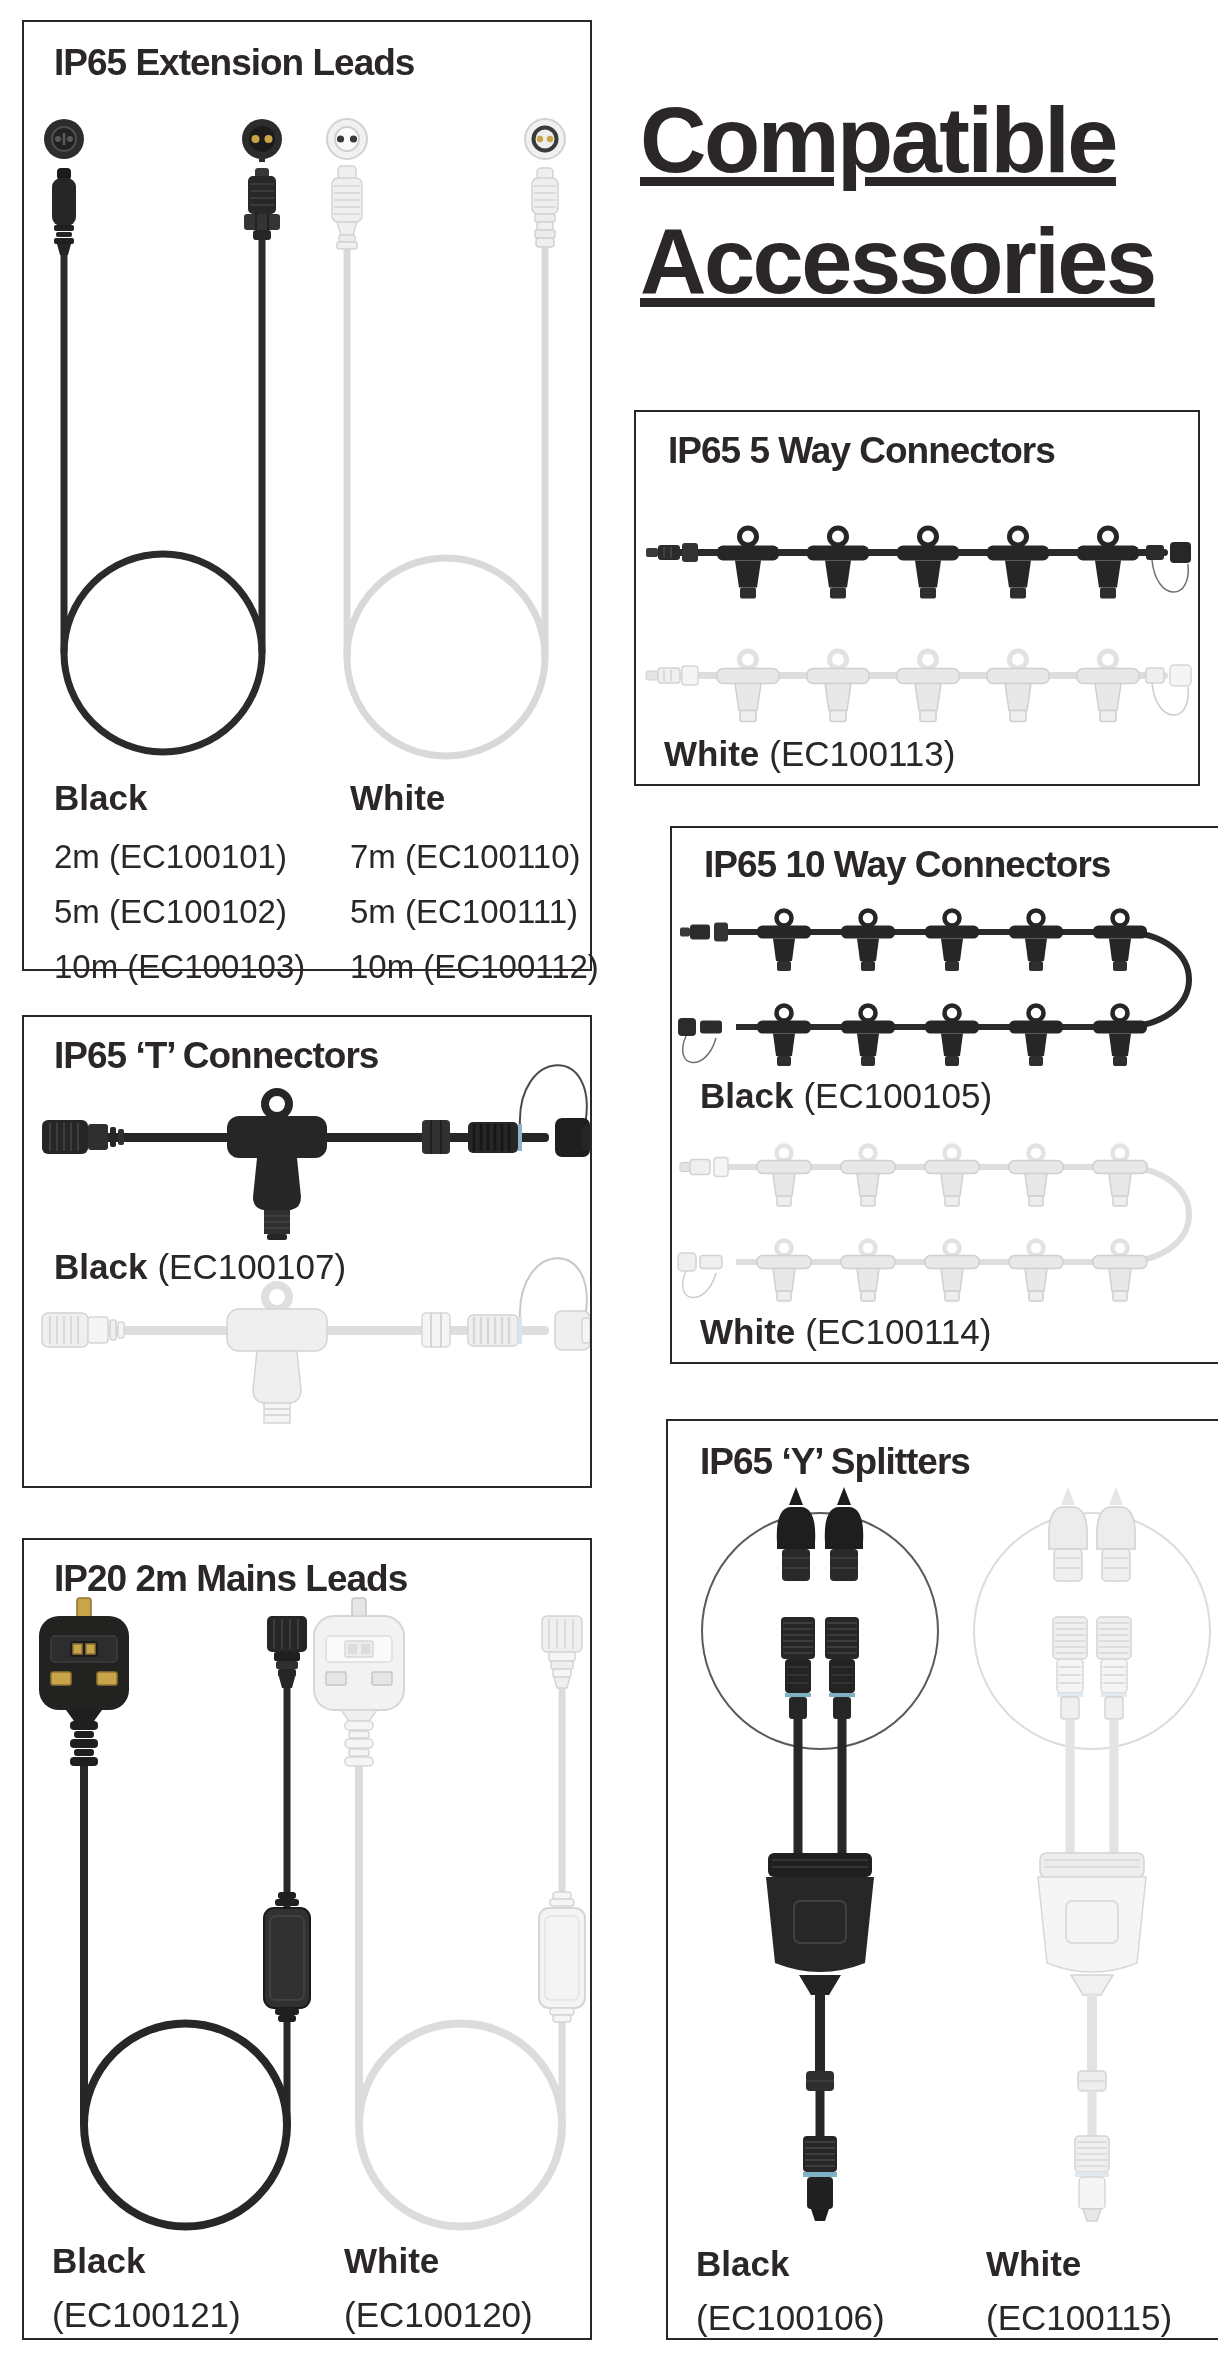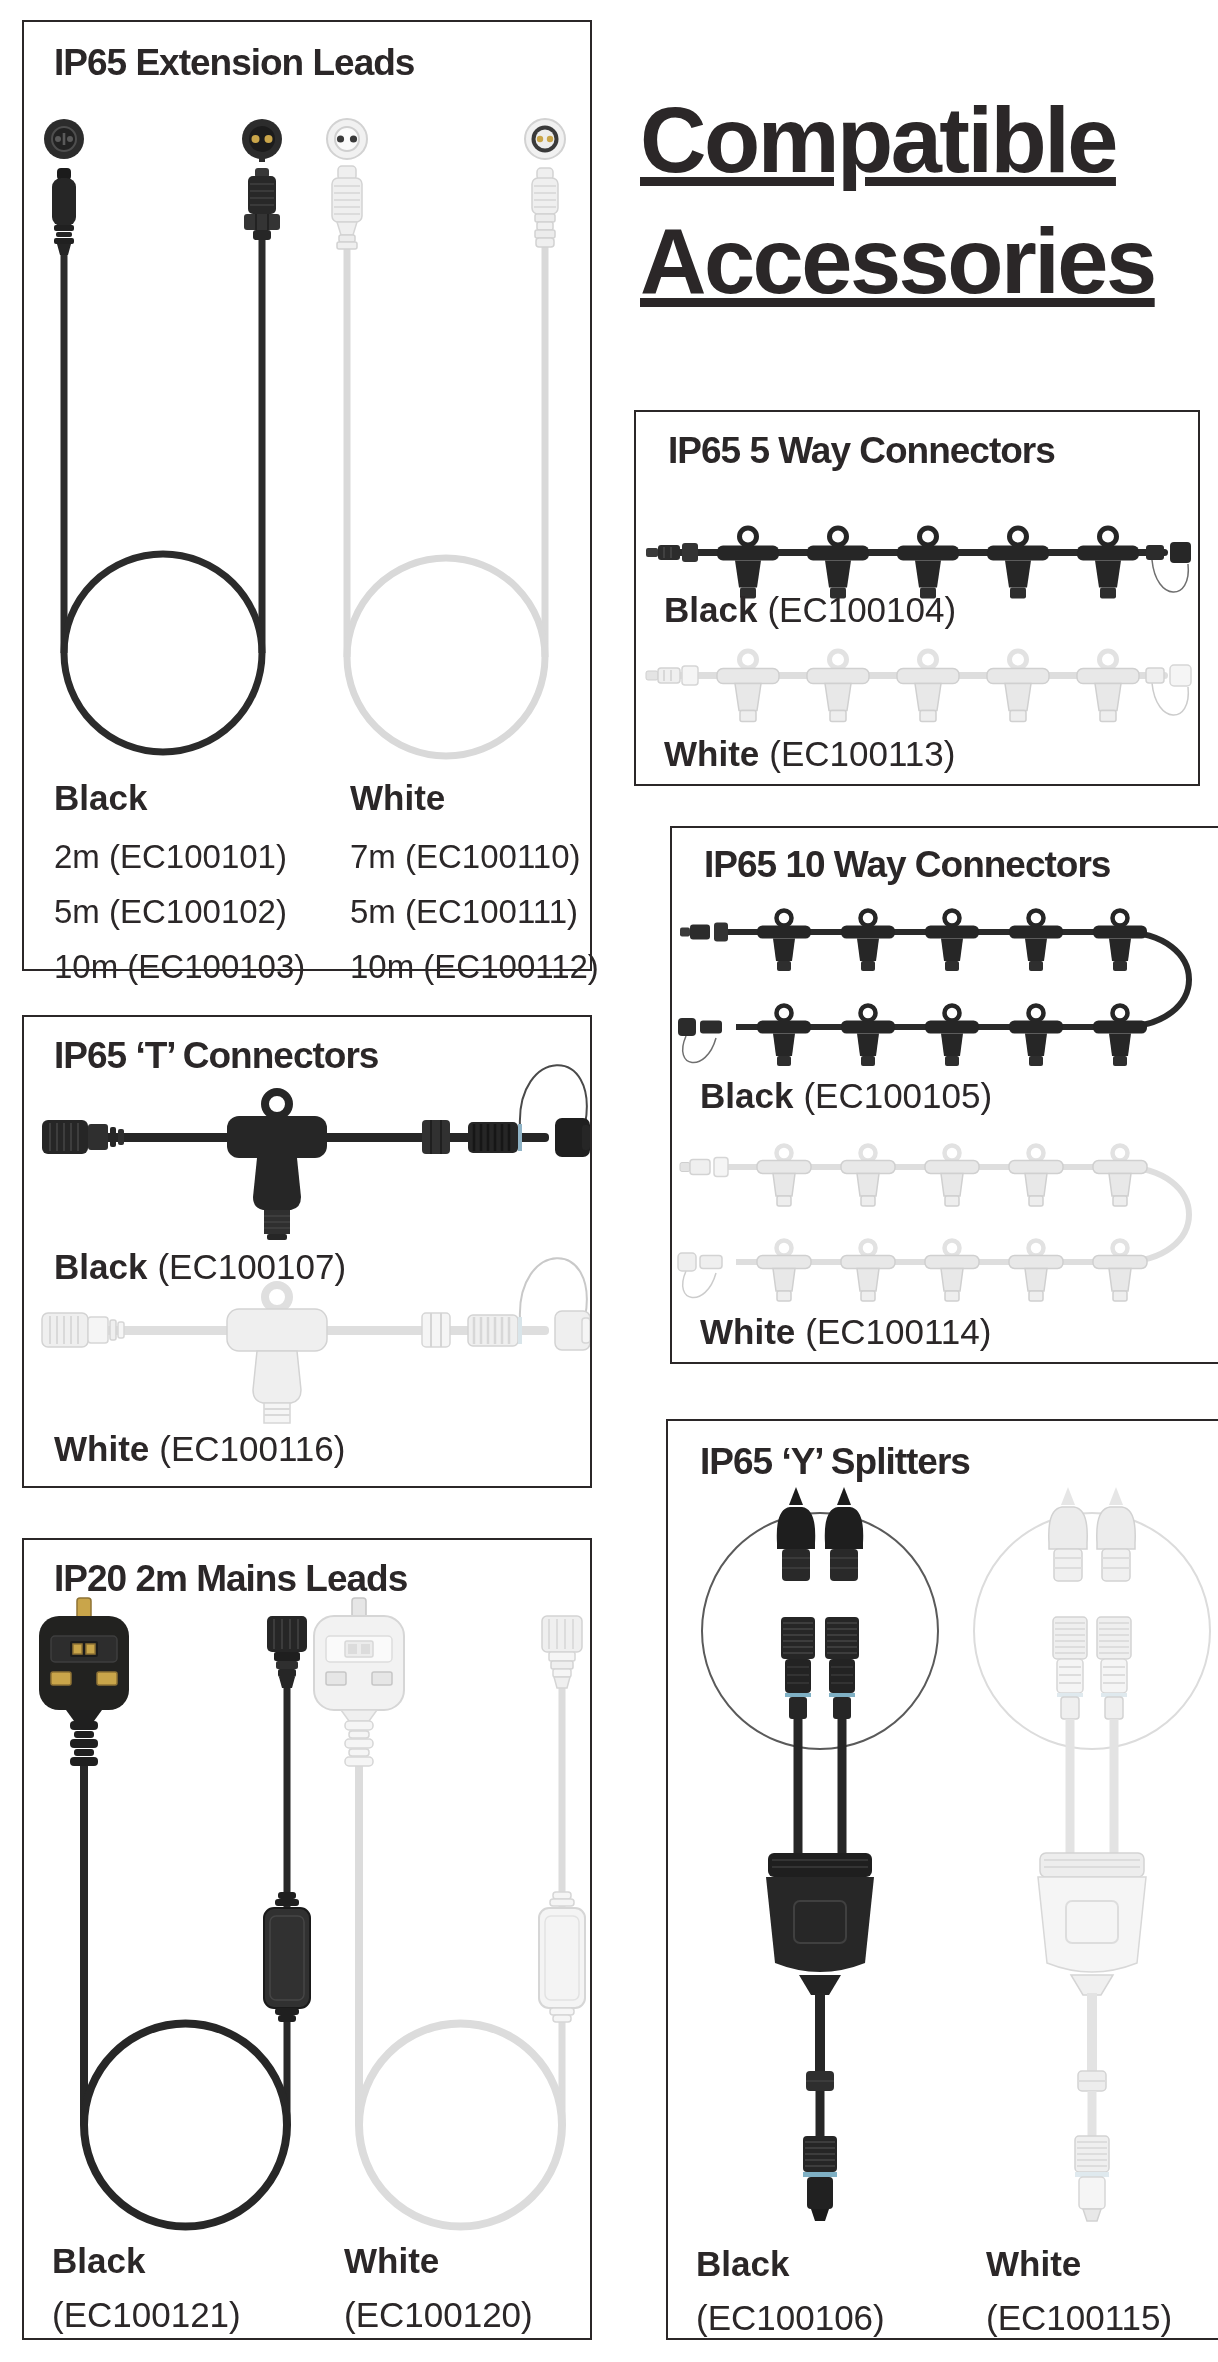--- a/index.html
+++ b/index.html
@@ -149,23 +149,20 @@
       <rect x="444" y="298" width="50" height="31" rx="5" class="kw"></rect>
       <path d="M450 300 V327 M457 300 V327 M464 300 V327 M471 300 V327 M478 300 V327 M485 300 V327" stroke="#d7d7d7" stroke-width="2.5" fill="none"></path>
       <rect x="494" y="300" width="4" height="27" fill="#d9e5ea"></rect>
       <rect x="531" y="294" width="35" height="39" rx="7" class="kw"></rect>
       <rect x="558" y="301" width="8" height="25" rx="3" class="kw2"></rect>
     </svg>
     <div class="box-title" style="left:30px;top:18px;">IP65 ‘T’ Connectors</div>
     <div class="vlabel" style="left:30px;top:230px;">
       <span class="strong">Black</span><span>(EC100107)</span>
     </div>
-    <div class="vlabel" style="left:30px;top:412px;">
-      <span class="strong">White</span><span>(EC100116)</span>
-    </div>
   </div>
 
   <div class="box" style="left:22px;top:1538px;width:566px;height:798px;">
     <svg width="566" height="798" viewBox="0 0 566 798">
 
       <line x1="60" y1="224" x2="60" y2="585" stroke="#272727" stroke-width="8"></line>
       <line x1="263" y1="146" x2="263" y2="585" stroke="#272727" stroke-width="7"></line>
       <circle cx="161.5" cy="585" r="101.5" fill="none" stroke="#272727" stroke-width="8"></circle>
 
       <line x1="335" y1="224" x2="335" y2="585" stroke="#dcdcdc" stroke-width="8"></line>
@@ -278,23 +275,20 @@
       <rect x="46" y="254" width="16" height="19" rx="3" class="kw2"></rect>
       <use href="#t5w" transform="translate(112,263.5)"></use>
       <use href="#t5w" transform="translate(202,263.5)"></use>
       <use href="#t5w" transform="translate(292,263.5)"></use>
       <use href="#t5w" transform="translate(382,263.5)"></use>
       <use href="#t5w" transform="translate(472,263.5)"></use>
       <rect x="510" y="256" width="18" height="15" rx="3" class="kw"></rect>
       <rect x="534" y="253" width="21" height="21" rx="4" class="kw2"></rect>
     </svg>
     <div class="box-title" style="left:32px;top:18px;">IP65 5 Way Connectors</div>
-    <div class="vlabel" style="left:28px;top:178px;">
-      <span class="strong">Black</span><span>(EC100104)</span>
-    </div>
     <div class="vlabel" style="left:28px;top:322px;">
       <span class="strong">White</span><span>(EC100113)</span>
     </div>
   </div>
 
   <div class="box" style="left:670px;top:826px;width:562px;height:534px;text-decoration:underline;">
     <svg width="562" height="534" viewBox="0 0 562 534">
       <defs>
         <g id="t10b">
           <circle cx="0" cy="-14" r="7.5" fill="none" stroke="#262626" stroke-width="4.5"></circle>

